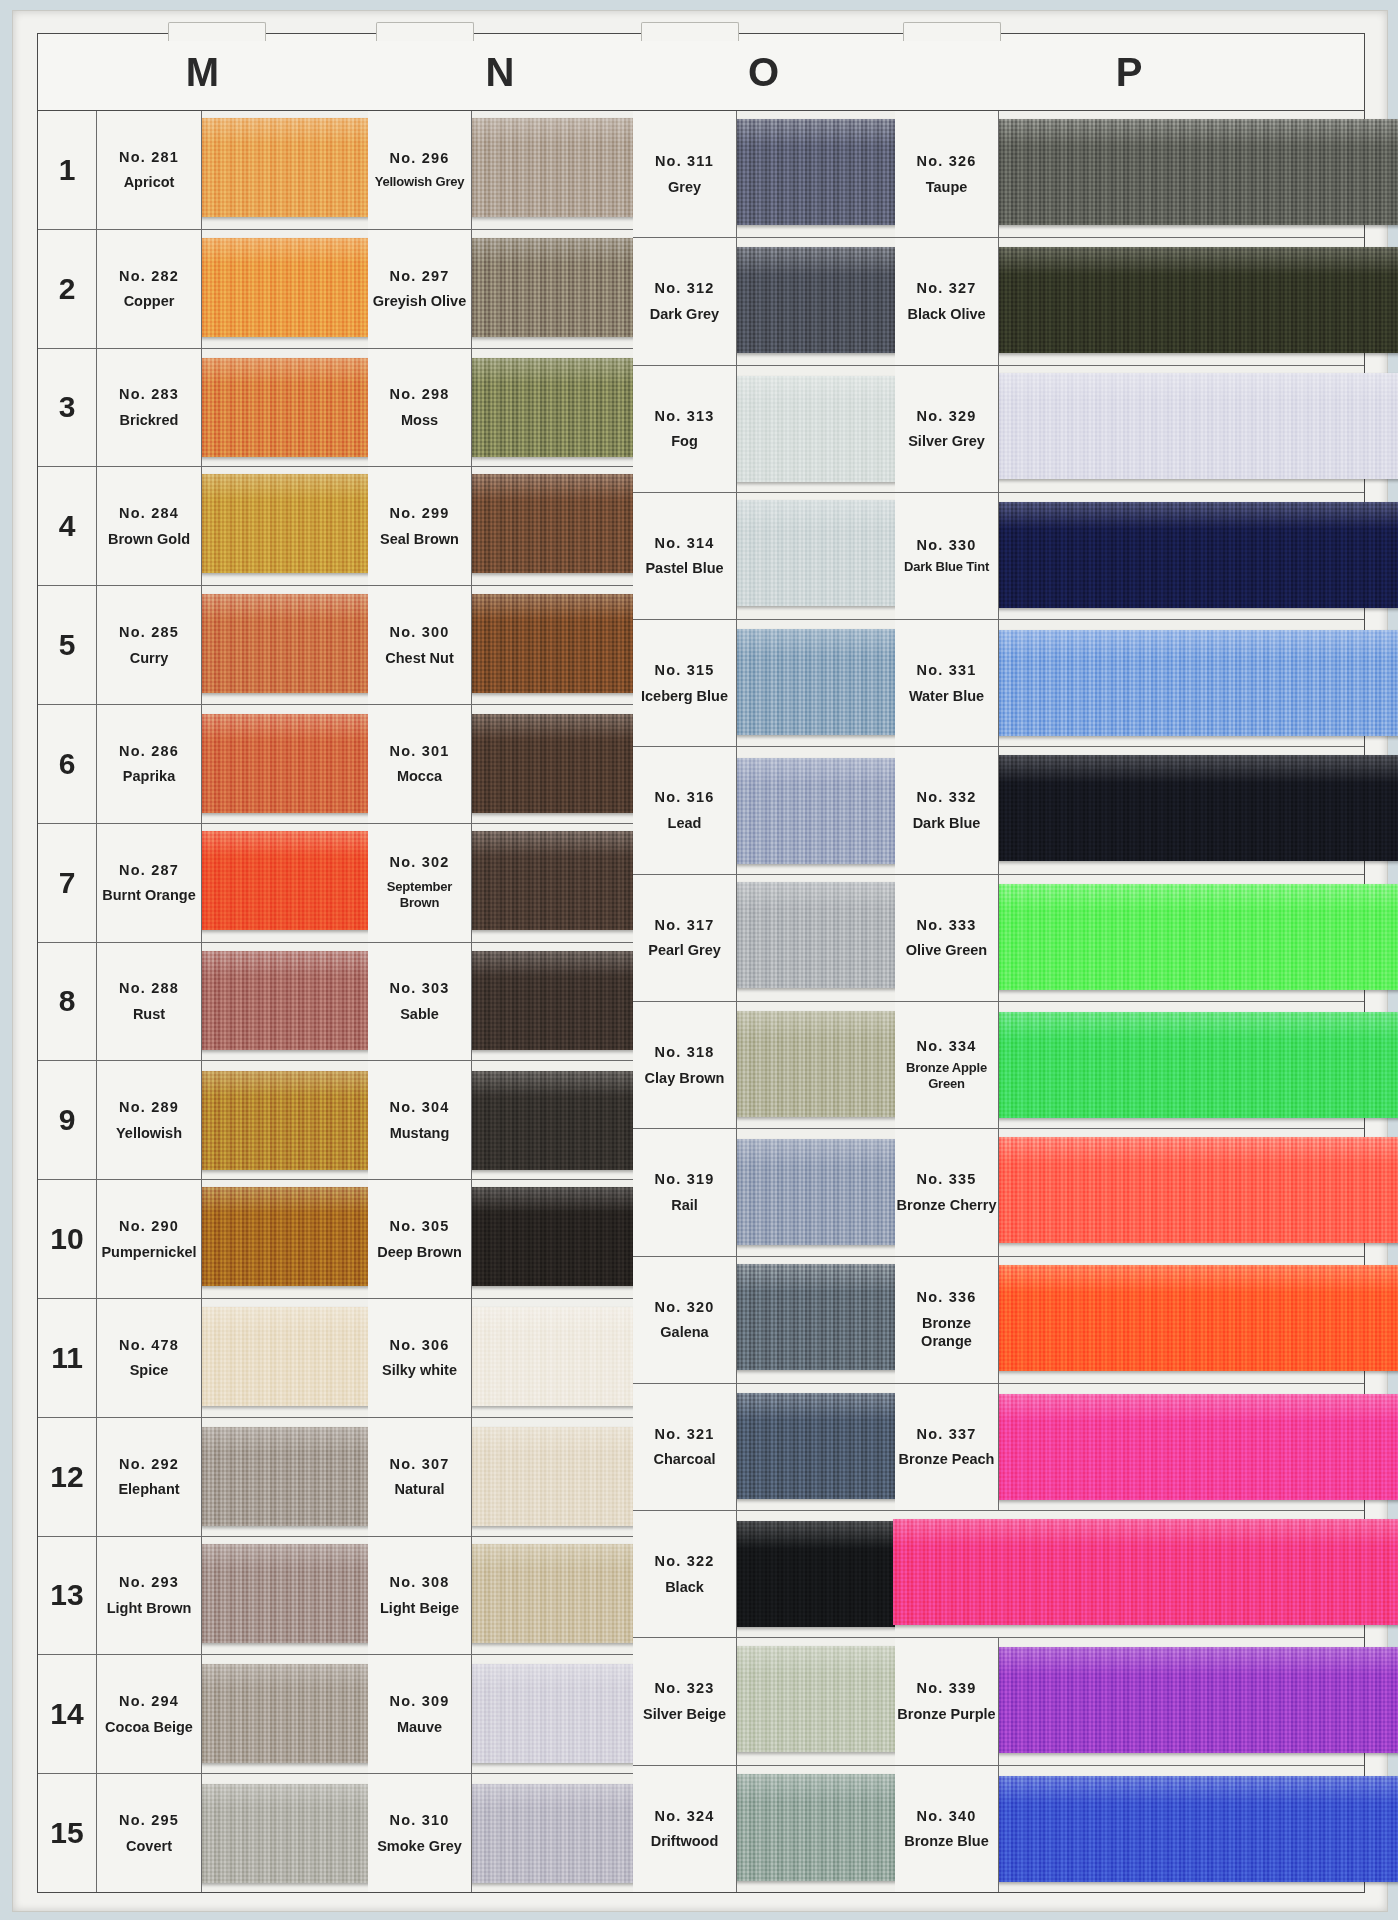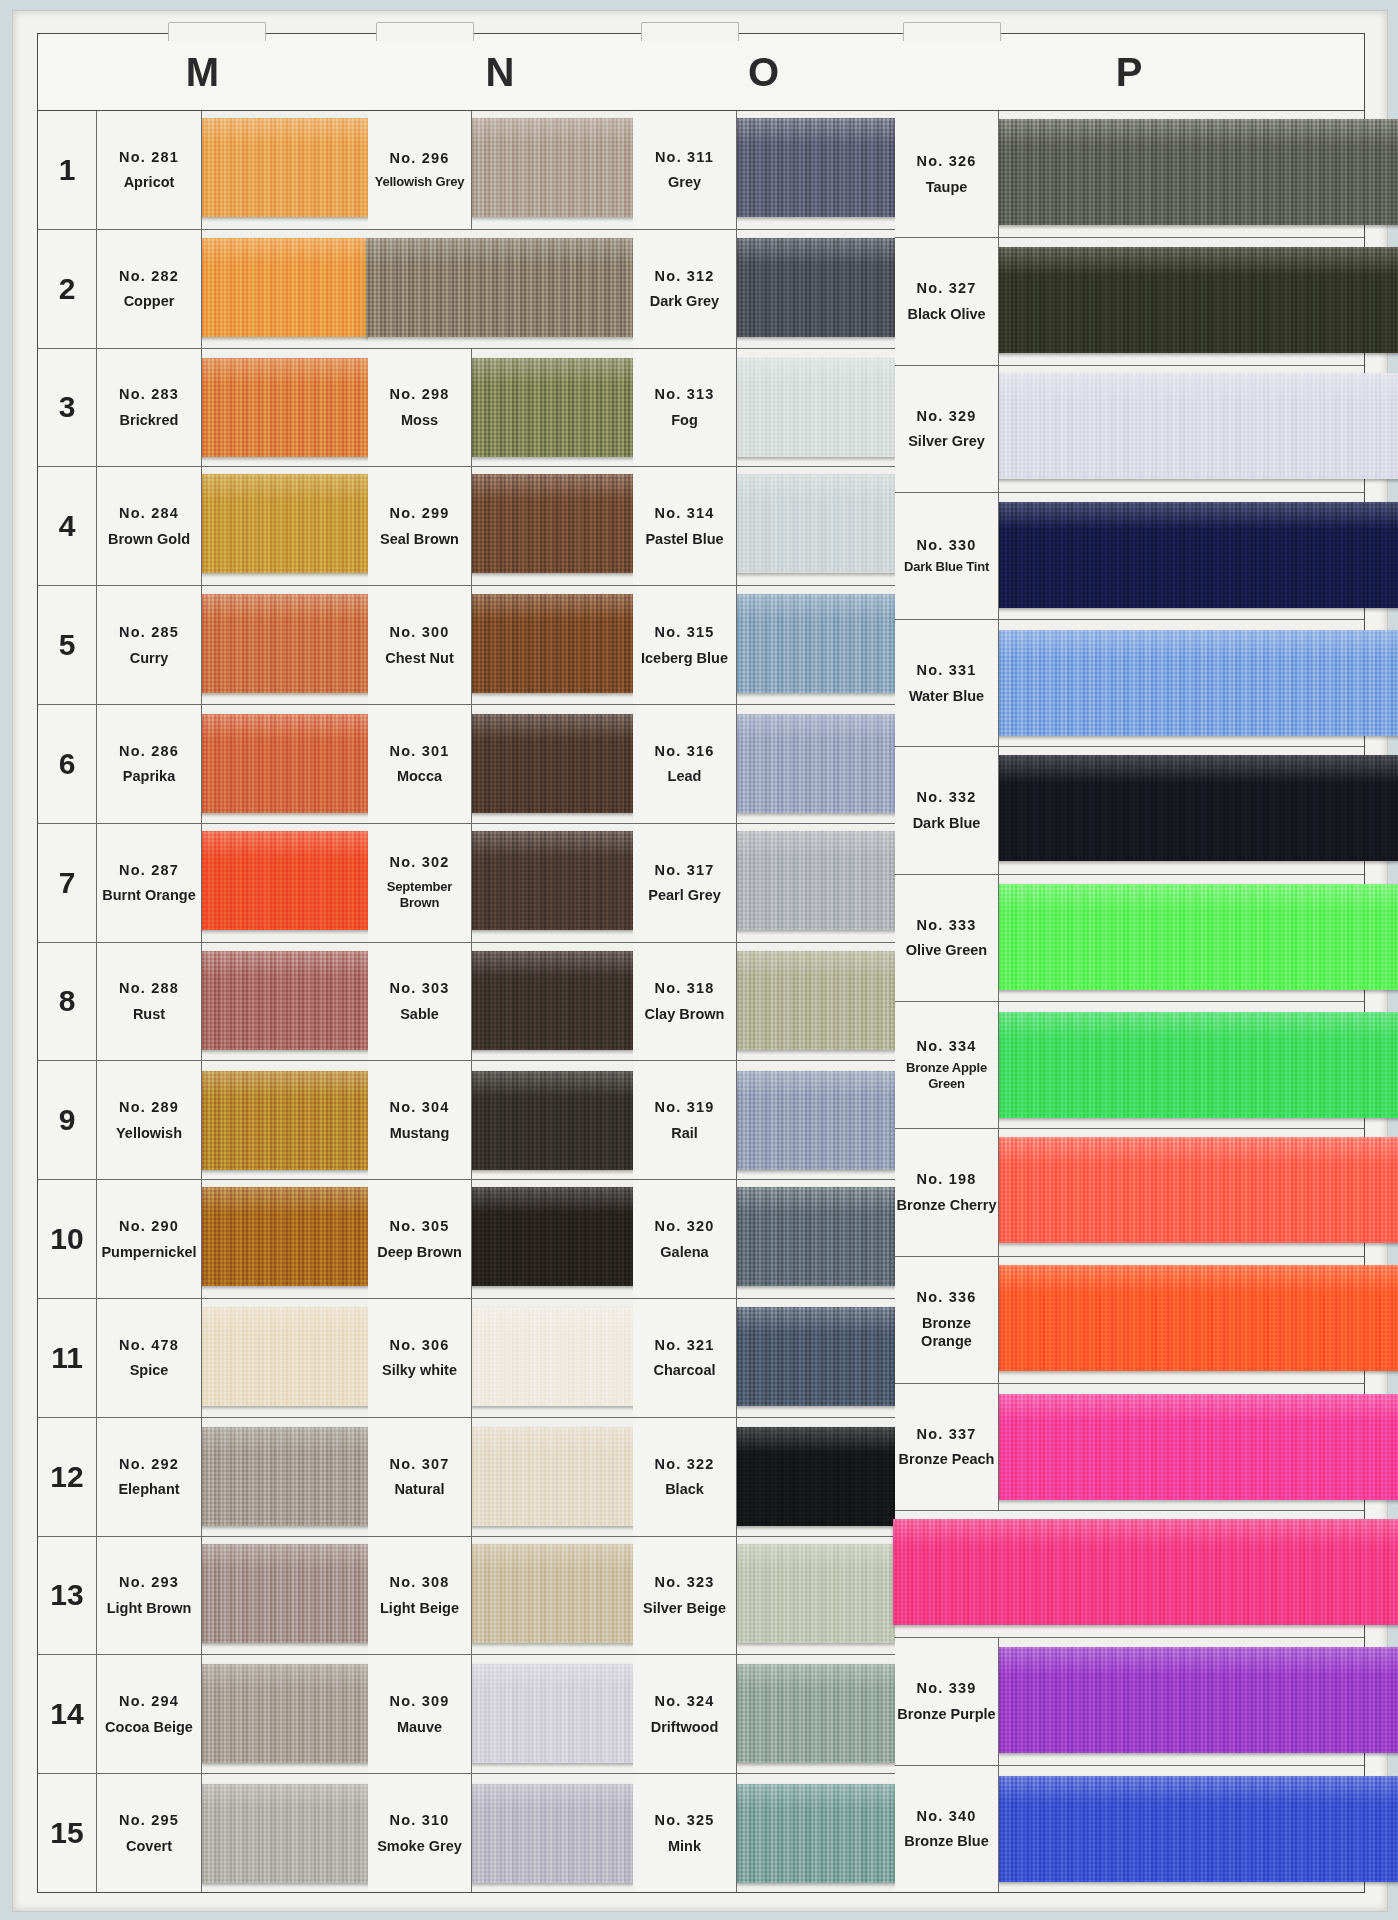--- a/index.html
+++ b/index.html
@@ -249,20 +249,24 @@
             <div class="row">
               <div class="labcell">
                 <div class="labno">No. 296</div>
                 <div class="labname tight">Yellowish Grey</div>
               </div>
               <div class="swcell">
                 <div class="tape" style="background: rgb(176, 162, 148); top: 6%;"></div>
               </div>
             </div>
             <div class="row">
+              <div class="labcell">
+                <div class="labno">No. 297</div>
+                <div class="labname">Greyish Olive</div>
+              </div>
               <div class="swcell">
                 <div class="tape" style="background: rgb(137, 126, 108); top: 7%;"></div>
               </div>
             </div>
             <div class="row">
               <div class="labcell">
                 <div class="labno">No. 298</div>
                 <div class="labname">Moss</div>
               </div>
               <div class="swcell">
@@ -504,29 +508,20 @@
             </div>
             <div class="row">
               <div class="labcell">
                 <div class="labno">No. 324</div>
                 <div class="labname">Driftwood</div>
               </div>
               <div class="swcell">
                 <div class="tape" style="background: rgb(148, 167, 158); top: 7%;"></div>
               </div>
             </div>
-            <div class="row">
-              <div class="labcell">
-                <div class="labno">No. 325</div>
-                <div class="labname">Mink</div>
-              </div>
-              <div class="swcell">
-                <div class="tape" style="background: rgb(125, 163, 157); top: 8%;"></div>
-              </div>
-            </div>
           </div>
           <div class="tabtop" style="left: 8px;"></div>
         </div>
         <div class="col p">
           <div class="hdr">
             <span class="hdrletter">P</span>
           </div>
           <div class="rows">
             <div class="row">
               <div class="labcell">
@@ -595,21 +590,21 @@
               <div class="labcell">
                 <div class="labno">No. 334</div>
                 <div class="labname tight three">Bronze Apple Green</div>
               </div>
               <div class="swcell">
                 <div class="tape" style="background: rgb(63, 220, 94); top: 8%;"></div>
               </div>
             </div>
             <div class="row">
               <div class="labcell">
-                <div class="labno">No. 198</div>
+                <div class="labno">No. 335</div>
                 <div class="labname">Bronze Cherry</div>
               </div>
               <div class="swcell">
                 <div class="tape" style="background: rgb(255, 97, 80); top: 6%;"></div>
               </div>
             </div>
             <div class="row">
               <div class="labcell">
                 <div class="labno">No. 336</div>
                 <div class="labname">Bronze Orange</div>

